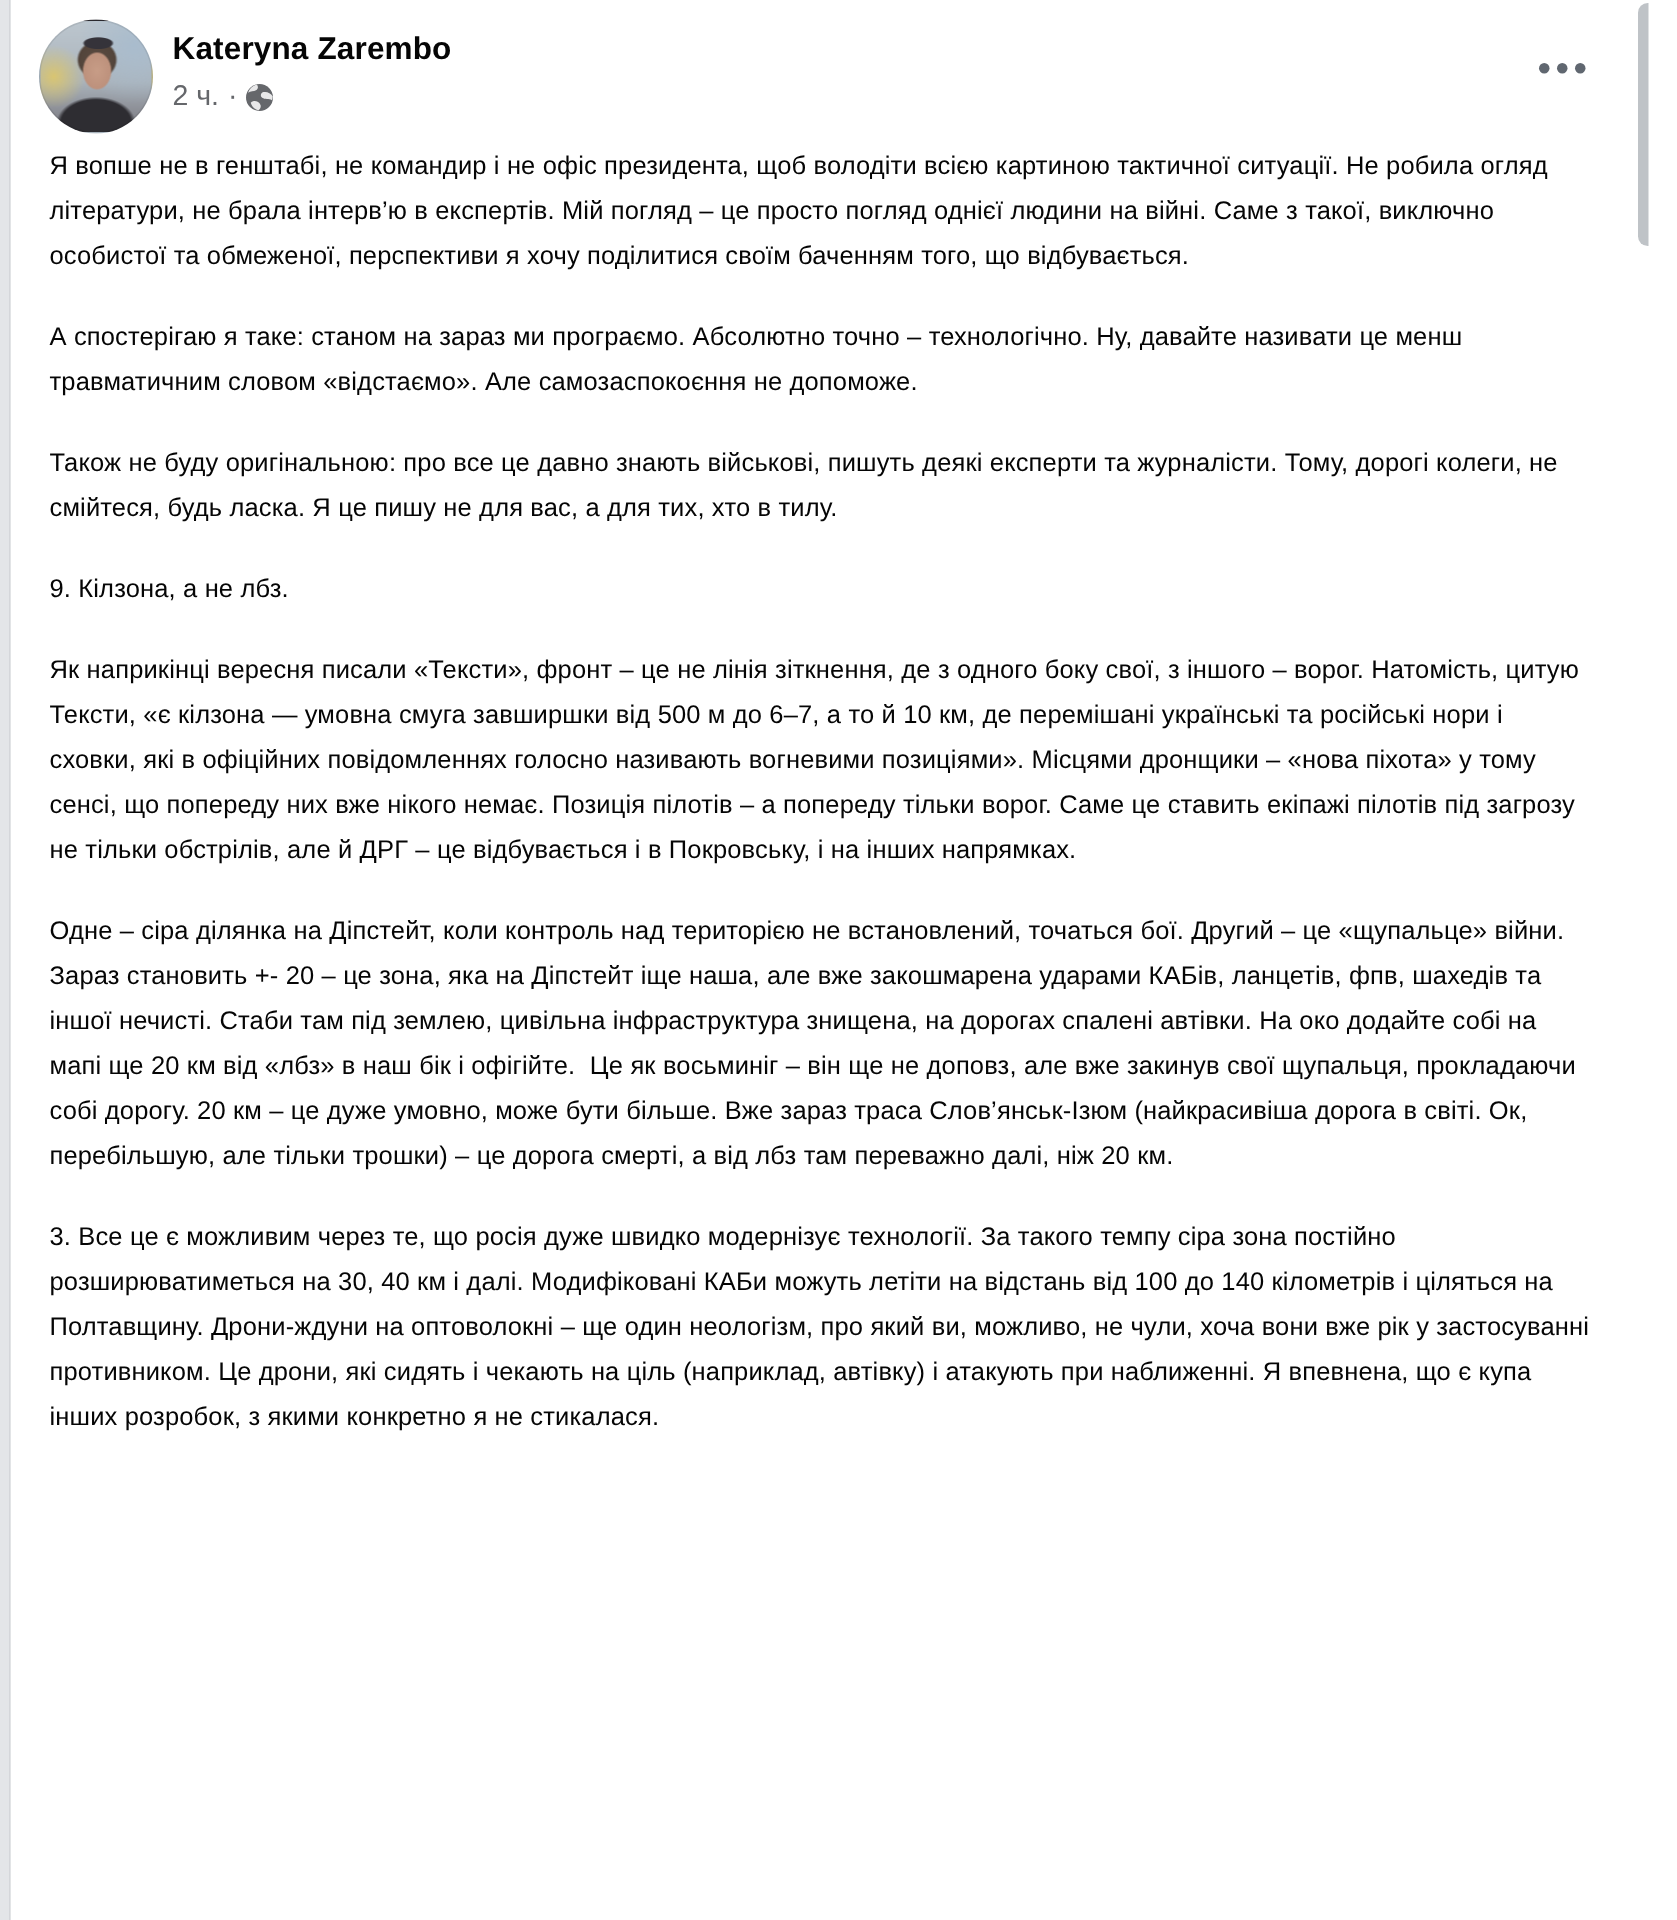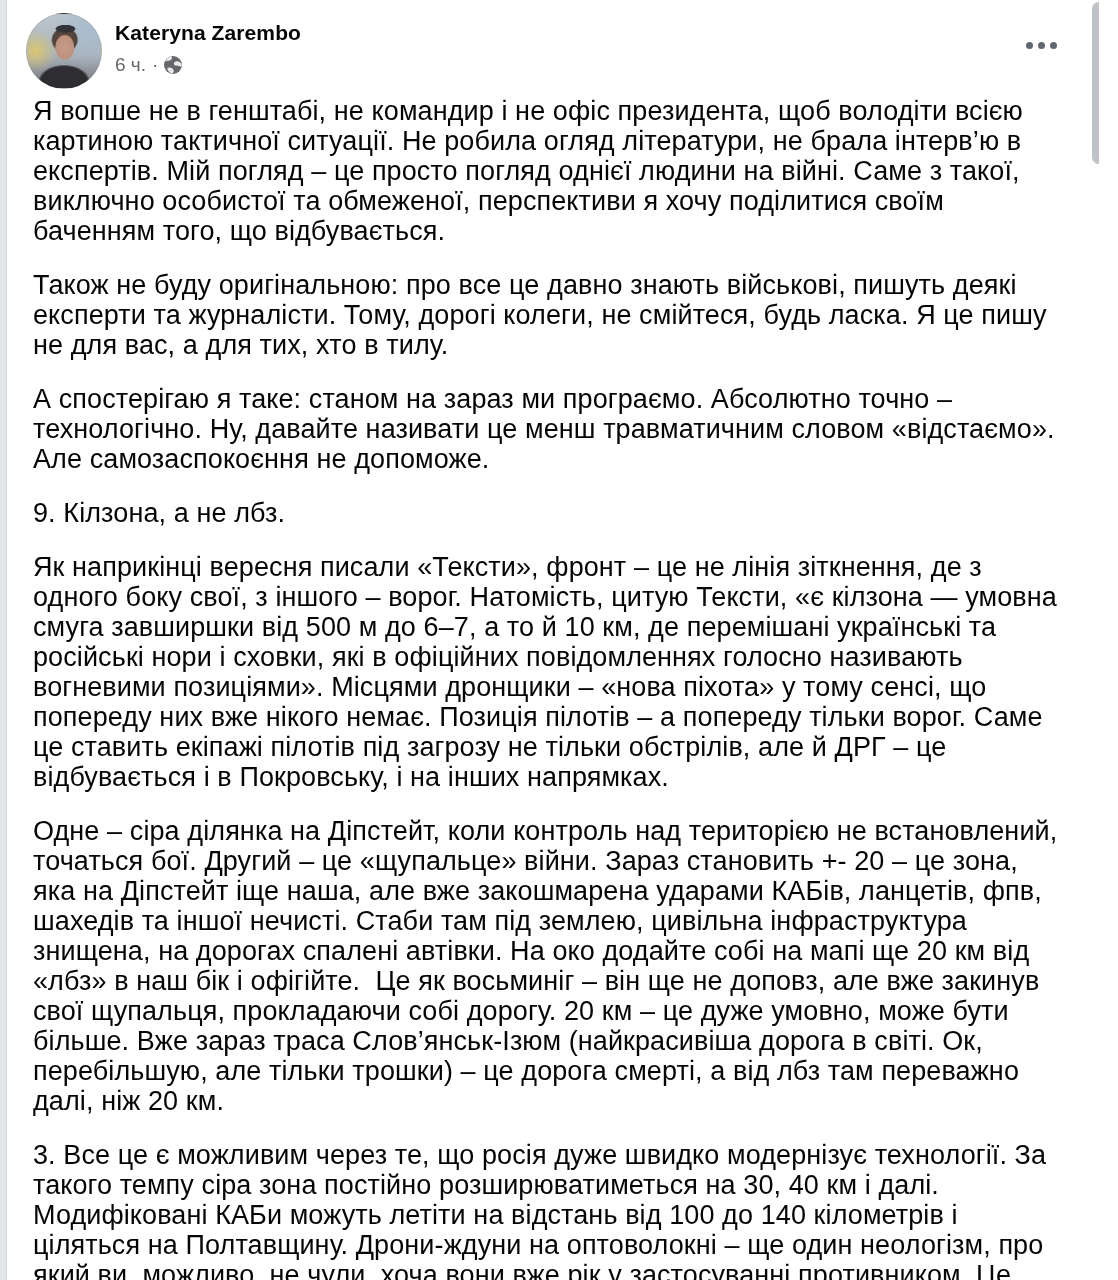--- a/index.html
+++ b/index.html
@@ -96,42 +96,42 @@
   }
 
   
   .post-body {
     position: absolute;
     left: 33px; top: 96px;
     width: 1030px;
     color: #050505;
   }
   .post-body p {
-    font-size: 27px;
+    font-size: 17px;
     line-height: 30px;
     margin-bottom: 24px;
     letter-spacing: 0.1px;
     white-space: pre-wrap;
   }
 </style>
 </head>
 <body>
 
 <div class="screen">
 
   <div class="left-gutter"></div>
   <div class="right-border"></div>
   <div class="scroll-thumb"></div>
 
   <div class="header">
     <div class="avatar"></div>
     <div class="header-text">
       <div class="author-name">Kateryna Zarembo</div>
       <div class="meta-row">
-        <span>6 ч.</span>
+        <span>2 ч.</span>
         <span class="sep">·</span>
         <span class="globe">
           <svg width="18" height="18" viewBox="0 0 16 16">
             <circle cx="8" cy="8" r="8" fill="#65676b"></circle>
             <path d="M1.2 5.2 C3 4.1 5 4.5 6.4 3.4 C7.4 2.6 7.2 1.2 6.4 0.3 C4 0.8 2 2.7 1.2 5.2 Z" fill="#ffffff" opacity="0.85"></path>
             <path d="M15.4 9.6 C13.6 8.6 11.2 9.4 9.6 8.2 C8.2 7.1 8.8 5.2 10.4 4.8 C12.4 4.3 14.6 5.4 15.8 7.2 C15.8 8 15.7 8.9 15.4 9.6 Z" fill="#ffffff" opacity="0.85"></path>
             <path d="M4.2 10.2 C6 9.8 8 10.8 8.6 12.4 C9 13.5 8.4 14.8 7.4 15.6 C5.2 15.1 3.4 13.3 2.8 11.1 C3.2 10.7 3.7 10.3 4.2 10.2 Z" fill="#ffffff" opacity="0.85"></path>
           </svg>
         </span>
       </div>
@@ -139,21 +139,21 @@
   </div>
 
   <div class="more-btn" title="">
     <i></i>
       <i></i>
       <i></i>
   </div>
 
   <div class="post-body">
     <p>Я вопше не в генштабі, не командир і не офіс президента, щоб володіти всією картиною тактичної ситуації. Не робила огляд літератури, не брала інтерв’ю в експертів. Мій погляд – це просто погляд однієї людини на війні. Саме з такої, виключно особистої та обмеженої, перспективи я хочу поділитися своїм баченням того, що відбувається.</p>
+    <p>А спостерігаю я таке: станом на зараз ми програємо. Абсолютно точно – технологічно. Ну, давайте називати це менш травматичним словом «відстаємо». Але самозаспокоєння не допоможе.</p>
     <p>Також не буду оригінальною: про все це давно знають військові, пишуть деякі експерти та журналісти. Тому, дорогі колеги, не смійтеся, будь ласка. Я це пишу не для вас, а для тих, хто в тилу.</p>
-    <p>А спостерігаю я таке: станом на зараз ми програємо. Абсолютно точно – технологічно. Ну, давайте називати це менш травматичним словом «відстаємо». Але самозаспокоєння не допоможе.</p>
     <p>9. Кілзона, а не лбз.</p>
     <p>Як наприкінці вересня писали «Тексти», фронт – це не лінія зіткнення, де з одного боку свої, з іншого – ворог. Натомість, цитую Тексти, «є кілзона — умовна смуга завширшки від 500 м до 6–7, а то й 10 км, де перемішані українські та російські нори і сховки, які в офіційних повідомленнях голосно називають вогневими позиціями». Місцями дронщики – «нова піхота» у тому сенсі, що попереду них вже нікого немає. Позиція пілотів – а попереду тільки ворог. Саме це ставить екіпажі пілотів під загрозу не тільки обстрілів, але й ДРГ – це відбувається і в Покровську, і на інших напрямках.</p>
     <p>Одне – сіра ділянка на Діпстейт, коли контроль над територією не встановлений, точаться бої. Другий – це «щупальце» війни. Зараз становить +- 20 – це зона, яка на Діпстейт іще наша, але вже закошмарена ударами КАБів, ланцетів, фпв, шахедів та іншої нечисті. Стаби там під землею, цивільна інфраструктура знищена, на дорогах спалені автівки. На око додайте собі на мапі ще 20 км від «лбз» в наш бік і офігійте.  Це як восьминіг – він ще не доповз, але вже закинув свої щупальця, прокладаючи собі дорогу. 20 км – це дуже умовно, може бути більше. Вже зараз траса Слов’янськ-Ізюм (найкрасивіша дорога в світі. Ок, перебільшую, але тільки трошки) – це дорога смерті, а від лбз там переважно далі, ніж 20 км.</p>
     <p>3. Все це є можливим через те, що росія дуже швидко модернізує технології. За такого темпу сіра зона постійно розширюватиметься на 30, 40 км і далі. Модифіковані КАБи можуть летіти на відстань від 100 до 140 кілометрів і ціляться на Полтавщину. Дрони-ждуни на оптоволокні – ще один неологізм, про який ви, можливо, не чули, хоча вони вже рік у застосуванні противником. Це дрони, які сидять і чекають на ціль (наприклад, автівку) і атакують при наближенні. Я впевнена, що є купа інших розробок, з якими конкретно я не стикалася.</p>
   </div>
 
 </div>
 
 </body></html>

